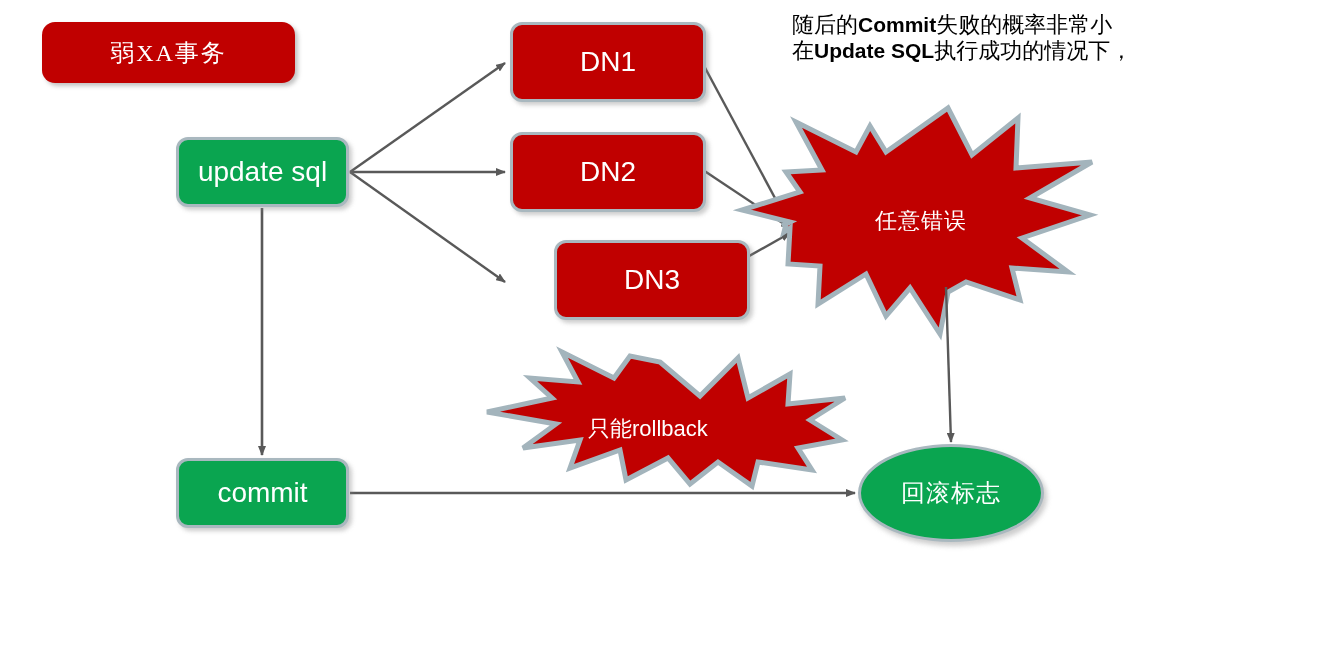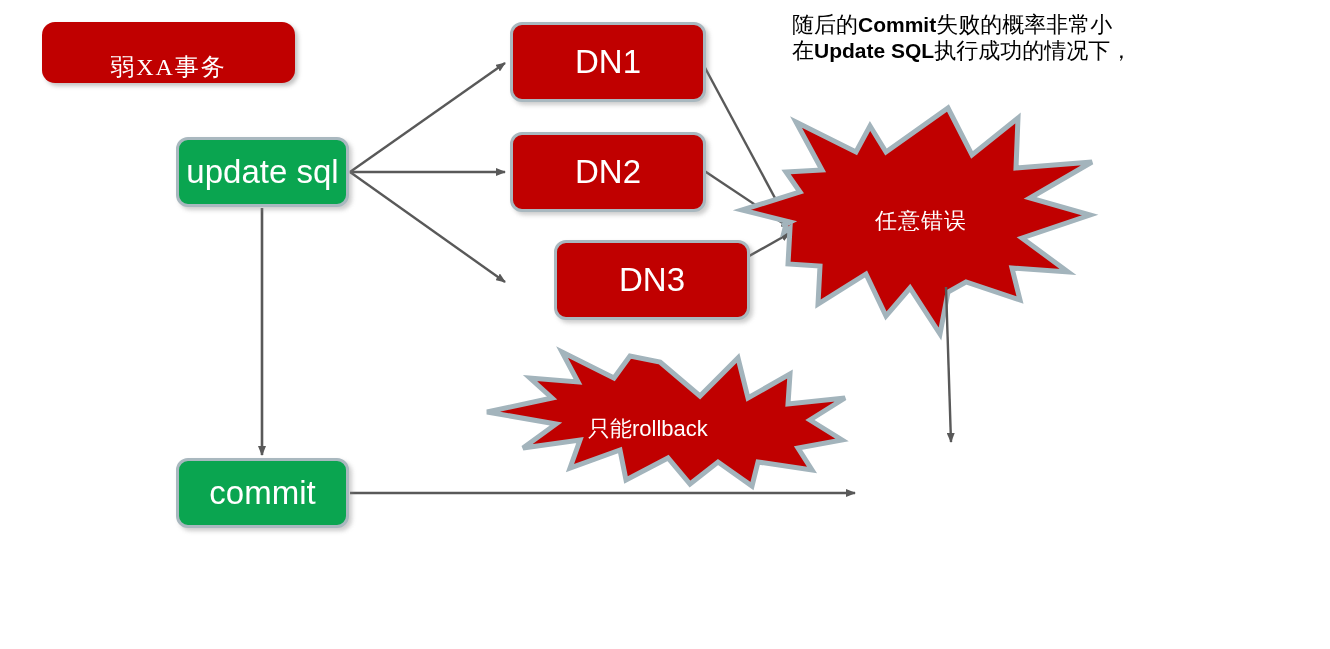--- a/index.html
+++ b/index.html
@@ -31,21 +31,21 @@
   .badge {
     position: absolute;
     left: 42px;
     top: 22px;
     width: 253px;
     height: 61px;
     background: #C00000;
     border-radius: 13px;
     box-shadow: 3px 3px 4px rgba(120,120,120,0.45);
     display: flex;
-    align-items: flex-end;
+    align-items: center;
     justify-content: center;
     z-index: 4;
   }
   .badge-text {
     color: #ffffff;
     font-family: "Liberation Serif", serif;
     font-size: 24px;
     letter-spacing: 2px;
     white-space: nowrap;
   }
@@ -60,21 +60,21 @@
     align-items: center;
     justify-content: center;
     box-shadow: 3px 3px 4px rgba(130,130,130,0.40);
     z-index: 4;
   }
   .node-red { background: #C00000; }
   .node-green { background: #0AA550; }
   .node-label {
     color: #ffffff;
     font-family: "Liberation Sans", sans-serif;
-    font-size: 33px;
+    font-size: 28px;
     white-space: nowrap;
   }
 
   #node-dn1 { left: 510px; top: 22px;  width: 196px; height: 80px; }
   #node-dn2 { left: 510px; top: 132px; width: 196px; height: 80px; }
   #node-dn3 { left: 510px; top: 240px; width: 196px; height: 80px; margin-left: 44px; }
   #node-update-sql { left: 176px; top: 137px; width: 173px; height: 70px; }
   #node-commit { left: 176px; top: 458px; width: 173px; height: 70px; }
 
   
@@ -204,17 +204,20 @@
   <div id="node-dn3" class="node node-red">
     <span class="node-label">DN3</span>
   </div>
   <div id="node-update-sql" class="node node-green">
     <span class="node-label">update sql</span>
   </div>
   <div id="node-commit" class="node node-green">
     <span class="node-label">commit</span>
   </div>
 
+  <div class="ellipse-node">
+    <span class="ellipse-label">回滚标志</span>
+  </div>
 
   <span id="star-label-error" class="star-label">任意错误</span>
   <span id="star-label-rollback" class="star-label">只能rollback</span>
 
 </div>
 
 </body></html>

